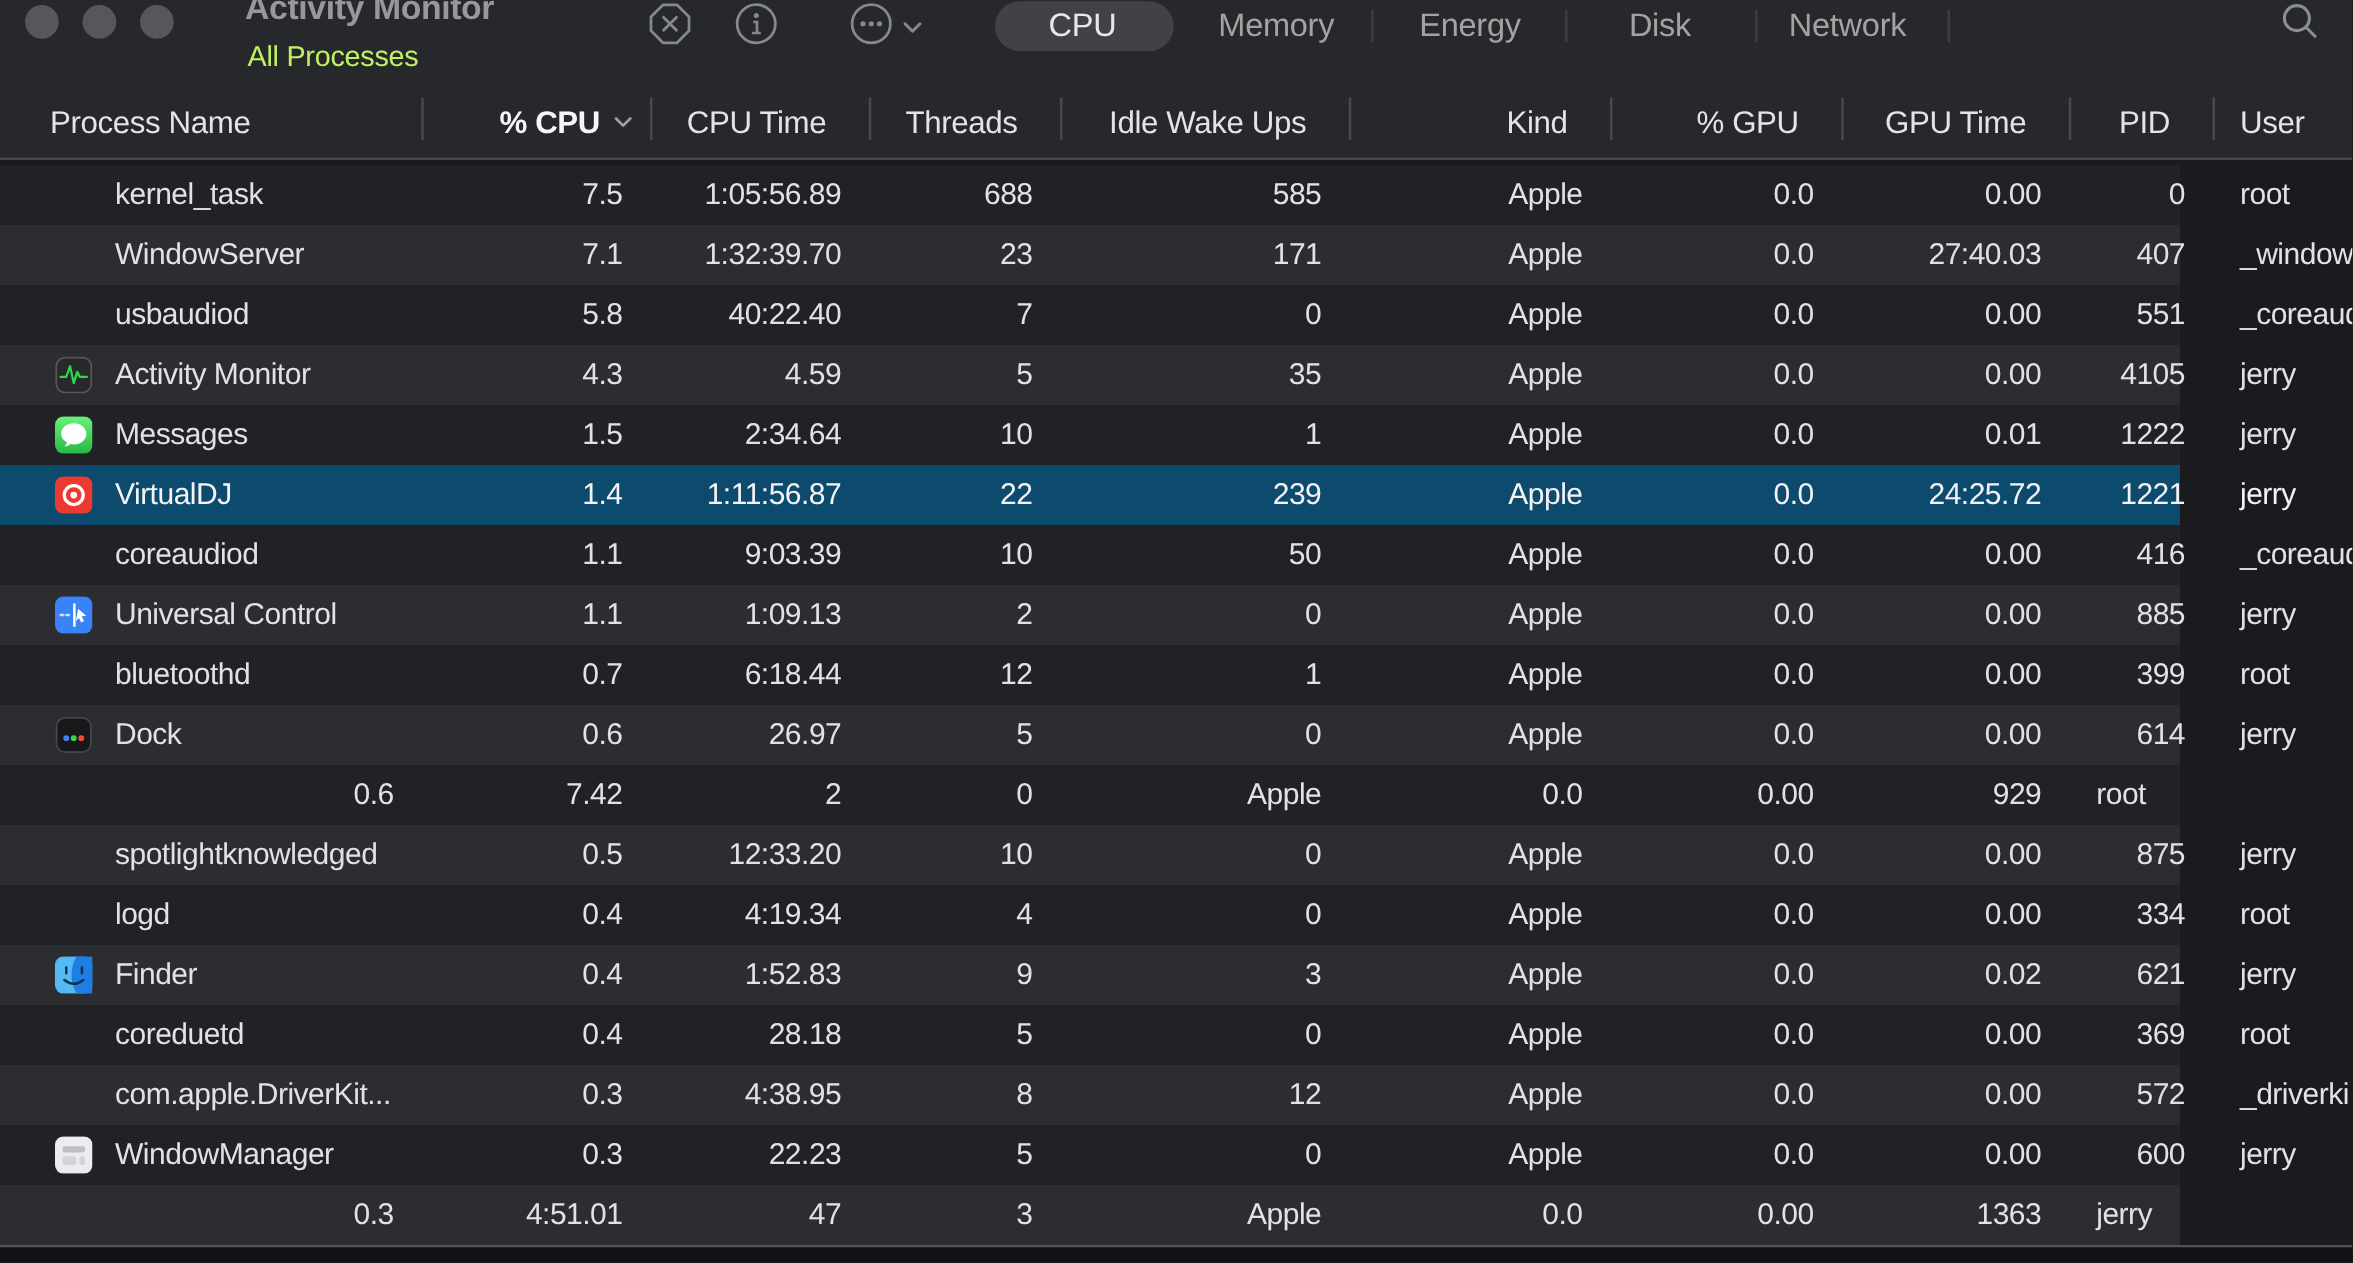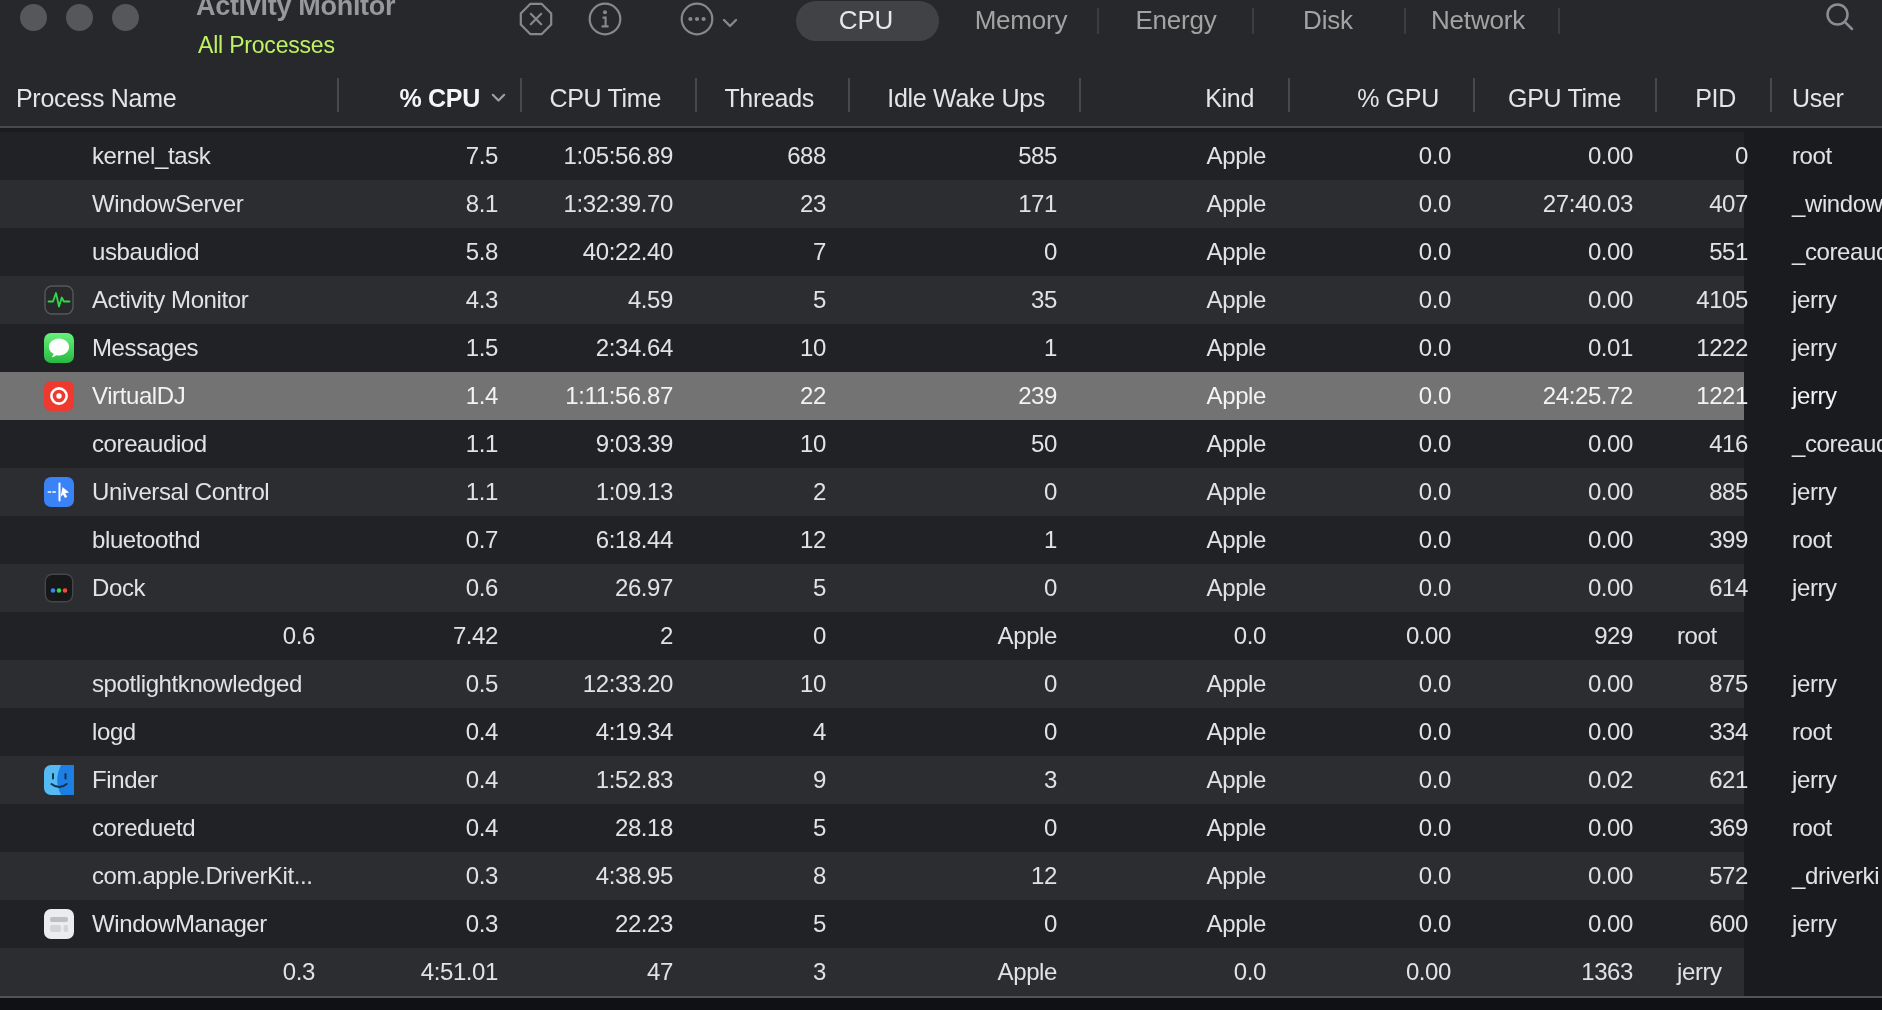--- a/index.html
+++ b/index.html
@@ -30,36 +30,36 @@
   .tb-tick{position:absolute;top:8px;width:2px;height:26px;background:#3b3d40;}
 
   
   .thead{
     position:absolute;top:70px;left:0;width:1882px;height:56px;
     display:grid;align-items:center;
     grid-template-columns:337px 183px 175px 153px 231px 209px 185px 182px 115px 112px;
     font-size:25px;color:#e3e4e6;letter-spacing:-0.3px;
   }
   .hc{white-space:nowrap;overflow:hidden;}
-  .hc-left{padding-left:16px;}
+  .hc-left{padding-left:40px;}
   .hc-right{text-align:right;padding-right:34px;}
   .hc-user{padding-left:22px;}
   .hc-cpu{display:flex;justify-content:flex-end;align-items:center;gap:11px;padding-right:14px;font-weight:bold;color:#f5f6f8;}
   .htick{position:absolute;top:12px;width:2px;height:34px;background:#47494d;}
 
   
   .rows{position:absolute;top:132px;left:0;width:1744px;}
   .row{
     display:grid;height:48px;align-items:center;
     grid-template-columns:337px 183px 175px 153px 231px 209px 185px 182px 115px 112px;
     font-size:24px;color:#e1e2e4;letter-spacing:-0.4px;
   }
   .row:nth-child(odd){background:#212225;}
   .row:nth-child(even){background:#2b2d30;}
-  .row.selected{background:#737373;}
+  .row.selected{background:#0c4a6e;}
   .row.selected .c{color:#f3f3f5;}
   .c{white-space:nowrap;overflow:hidden;}
   .c-name{display:flex;align-items:center;padding-left:44px;}
   .icon-slot{width:30px;height:30px;margin-right:18px;flex:none;}
   .c-right{text-align:right;padding-right:22px;}
   .c-user{padding-left:22px;}
 
   .bottom-line{position:absolute;top:996px;left:0;width:1882px;height:2px;background:#525356;}
   .bottom-void{position:absolute;top:998px;left:0;width:1882px;height:12px;background:#101114;}
 </style>
@@ -164,21 +164,21 @@
     <div class="c c-right">0.0</div>
     <div class="c c-right">0.00</div>
     <div class="c c-right">0</div>
     <div class="c c-user">root</div>
   </div>
       <div class="row">
     <div class="c c-name">
           <span class="icon-slot"></span>
           <span>WindowServer</span>
         </div>
-    <div class="c c-right">8.1</div>
+    <div class="c c-right">7.1</div>
     <div class="c c-right">1:32:39.70</div>
     <div class="c c-right">23</div>
     <div class="c c-right">171</div>
     <div class="c c-right">Apple</div>
     <div class="c c-right">0.0</div>
     <div class="c c-right">27:40.03</div>
     <div class="c c-right">407</div>
     <div class="c c-user">_window</div>
   </div>
       <div class="row">

